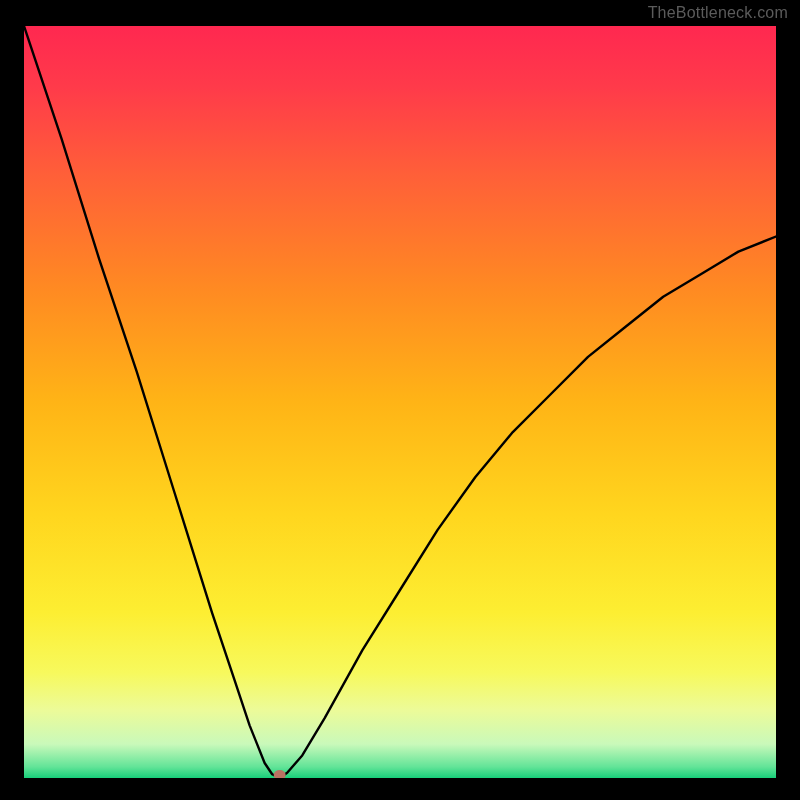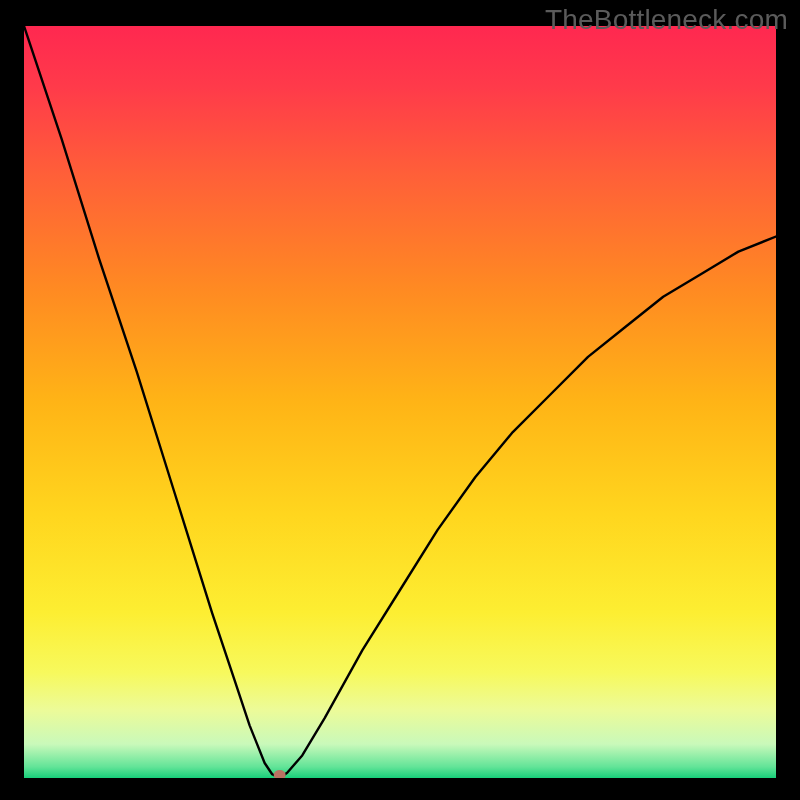--- a/index.html
+++ b/index.html
@@ -15,21 +15,21 @@
     width: 800px;
     height: 800px;
     background: #000;
     position: relative;
   }
   .watermark {
     position: absolute;
     top: 4px;
     right: 12px;
     color: #5b5b5b;
-    font-size: 28px;
+    font-size: 16px;
     font-weight: 500;
     letter-spacing: 0.2px;
     z-index: 10;
   }
   .plot-frame {
     position: absolute;
     left: 24px;
     top: 26px;
     width: 752px;
     height: 752px;

